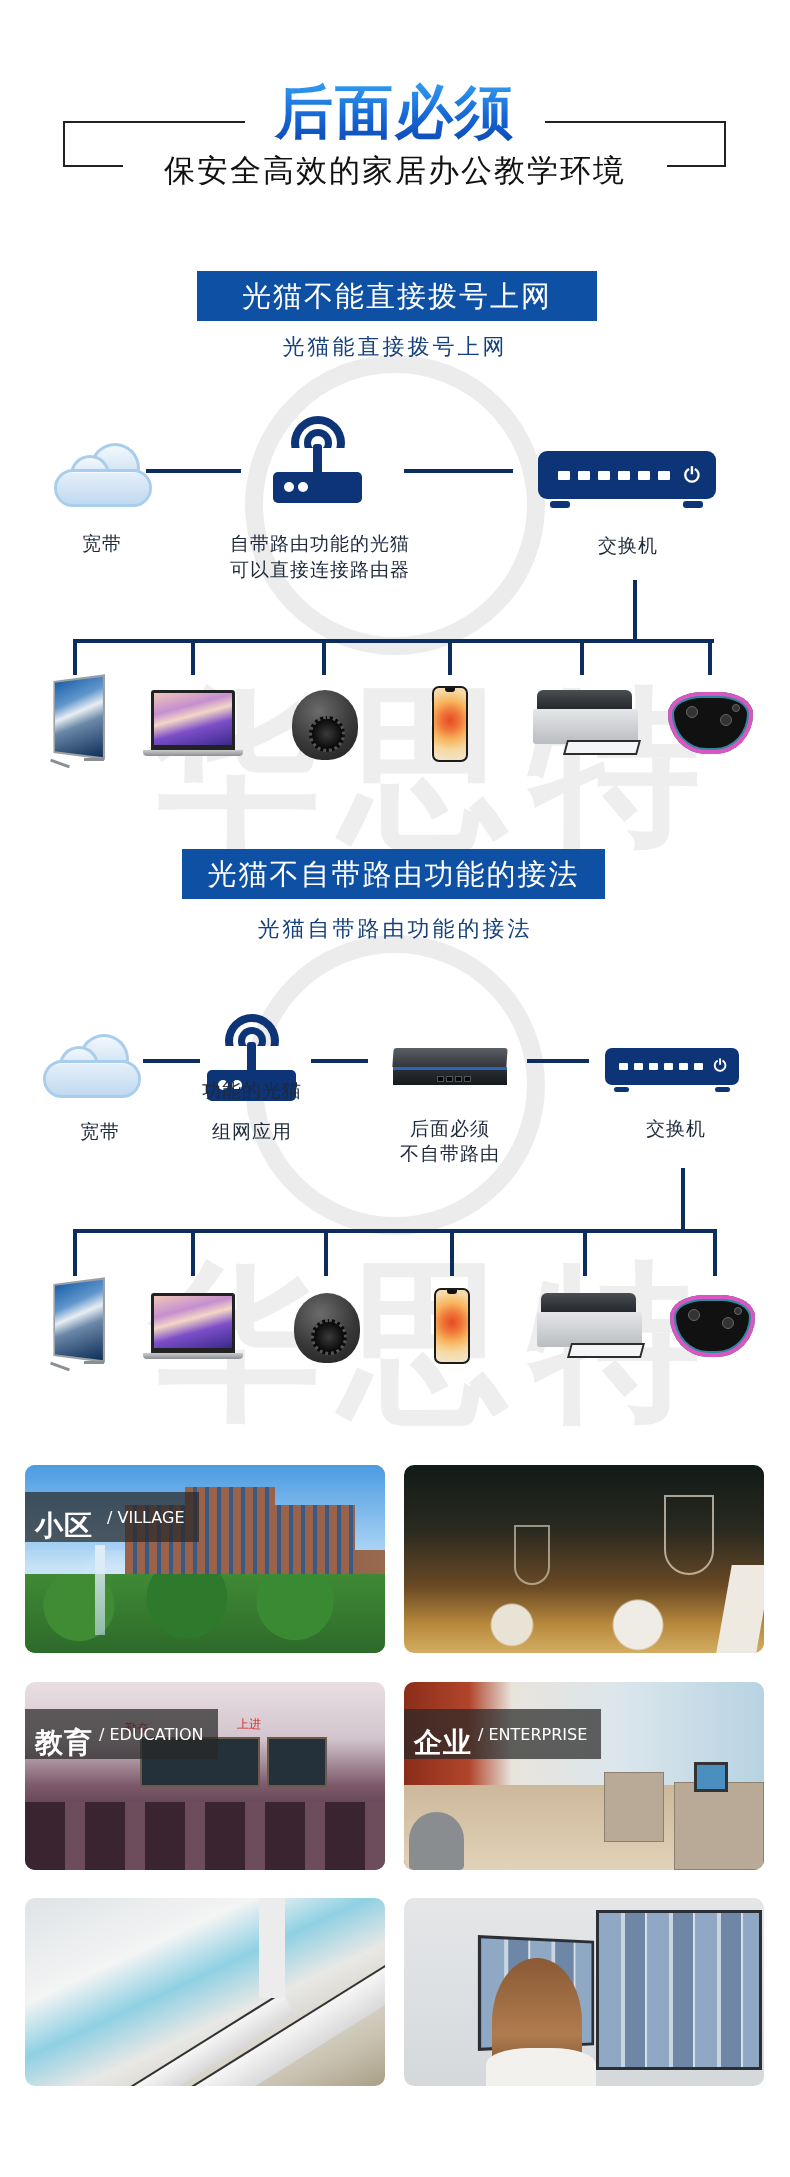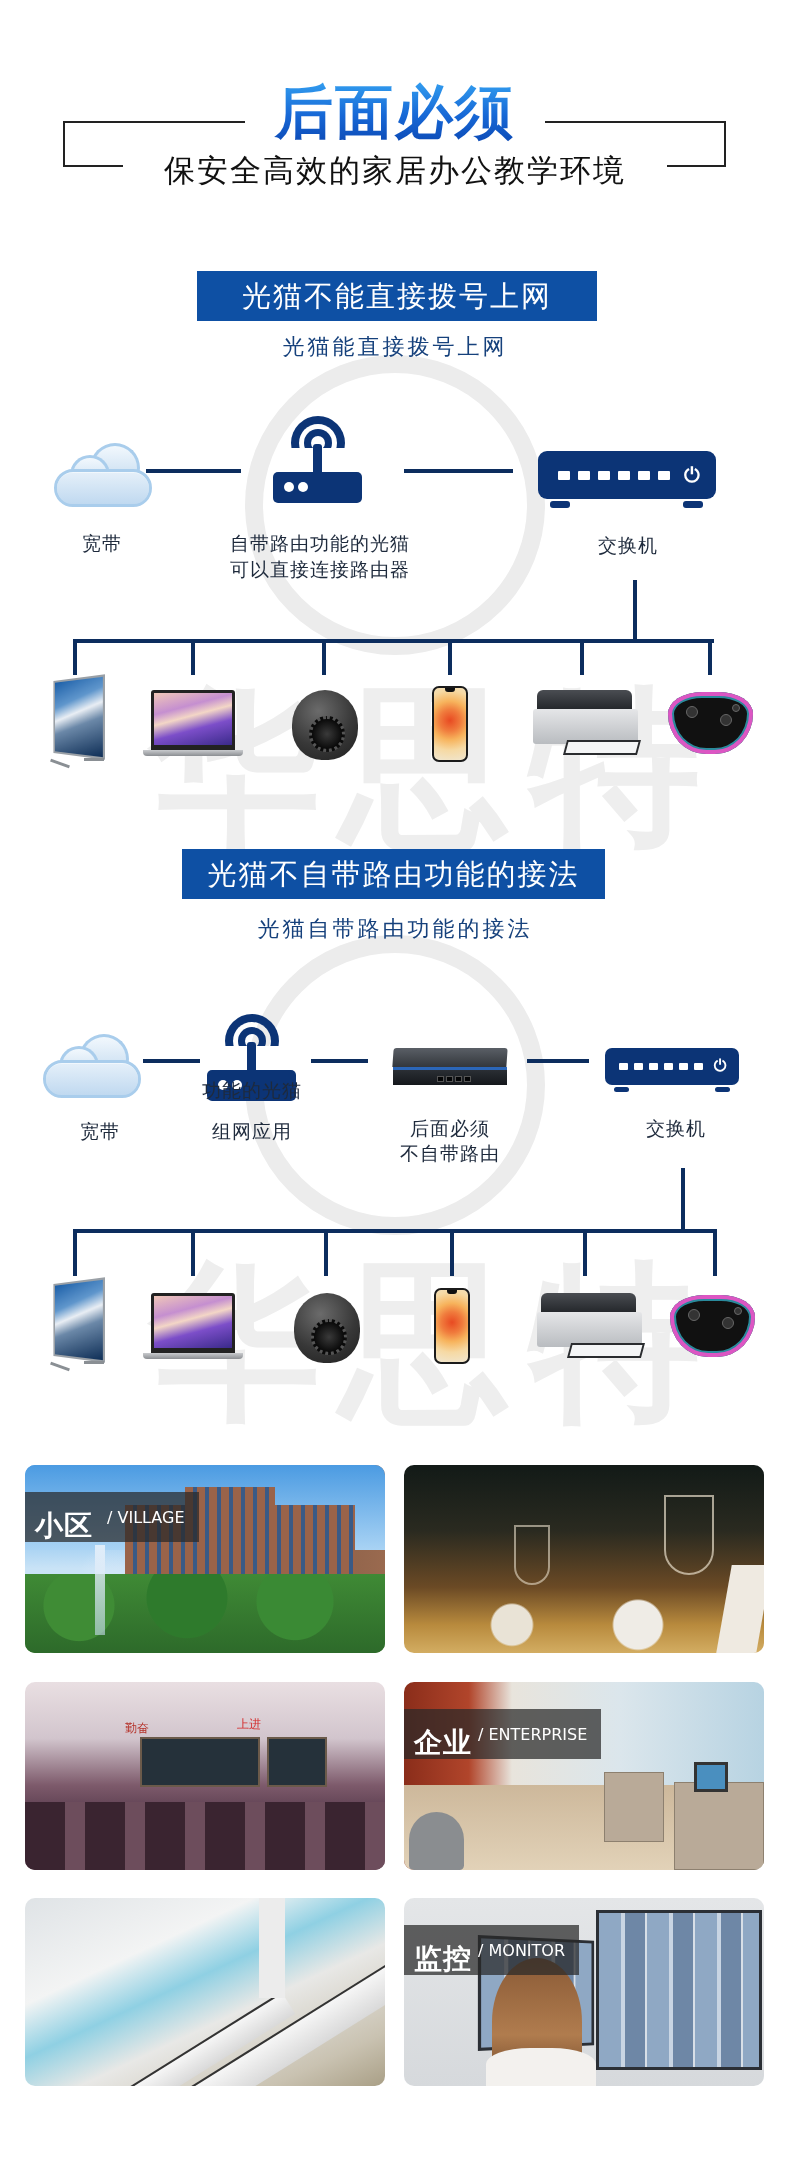--- a/index.html
+++ b/index.html
@@ -299,20 +299,24 @@
     <div style="position:absolute; left:110px; top:60px; width:36px; height:60px; border:2px solid rgba(230,220,200,0.6); border-radius:0 0 18px 18px;"></div>
     <div style="position:absolute; left:320px; top:100px; width:40px; height:88px; background:#efeae1; transform:skewX(-10deg);"></div>
   </div>
 
   <div class="card bg-edu" style="left:25px; top:1682px;">
     <div class="board" style="left:115px; top:55px; width:120px; height:50px;"></div>
     <div class="board" style="left:242px; top:55px; width:60px; height:50px;"></div>
     <div style="position:absolute; left:100px; top:38px; font-size:12px; color:#b5322a;">勤奋</div>
     <div style="position:absolute; left:212px; top:34px; font-size:12px; color:#d42a2a;">上进</div>
     <div style="position:absolute; left:0; top:120px; width:100%; height:68px; background:repeating-linear-gradient(90deg, #3a2430 0 40px, #6d4d5c 40px 60px);"></div>
+    <div class="card-label">
+      <span class="zh">教育</span>
+      <span class="en">/ EDUCATION</span>
+    </div>
   </div>
 
   <div class="card bg-ent" style="left:404px; top:1682px;">
     <div class="floor"></div>
     <div class="cubicle" style="left:200px; top:90px; width:60px; height:70px;"></div>
     <div class="cubicle" style="left:270px; top:100px; width:90px; height:88px;"></div>
     <div style="position:absolute; left:290px; top:80px; width:34px; height:30px; background:#4a8fbf; border:3px solid #333;"></div>
     <div style="position:absolute; left:5px; top:130px; width:55px; height:58px; background:#8a8d90; border-radius:30px 30px 5px 5px;"></div>
     <div class="card-label">
       <span class="zh">企业</span>
@@ -324,18 +328,14 @@
     <div class="esc" style="left:150px; top:120px; width:260px; height:34px;"></div>
     <div class="esc" style="left:60px; top:150px; width:220px; height:26px;"></div>
     <div style="position:absolute; left:234px; top:0; width:26px; height:100px; background:#ececec;"></div>
   </div>
 
   <div class="card bg-mon" style="left:404px; top:1898px;">
     <div class="wall" style="left:75px; top:40px; width:120px; height:110px; transform:perspective(300px) rotateY(15deg);"></div>
     <div class="wall" style="left:192px; top:12px; width:166px; height:160px;"></div>
     <div class="hair" style="left:88px; top:60px; width:90px; height:128px;"></div>
     <div class="shirt" style="left:82px; top:150px; width:110px; height:40px;"></div>
-    <div class="card-label">
-      <span class="zh">监控</span>
-      <span class="en">/ MONITOR</span>
-    </div>
   </div>
 </div>
 
 </body></html>

